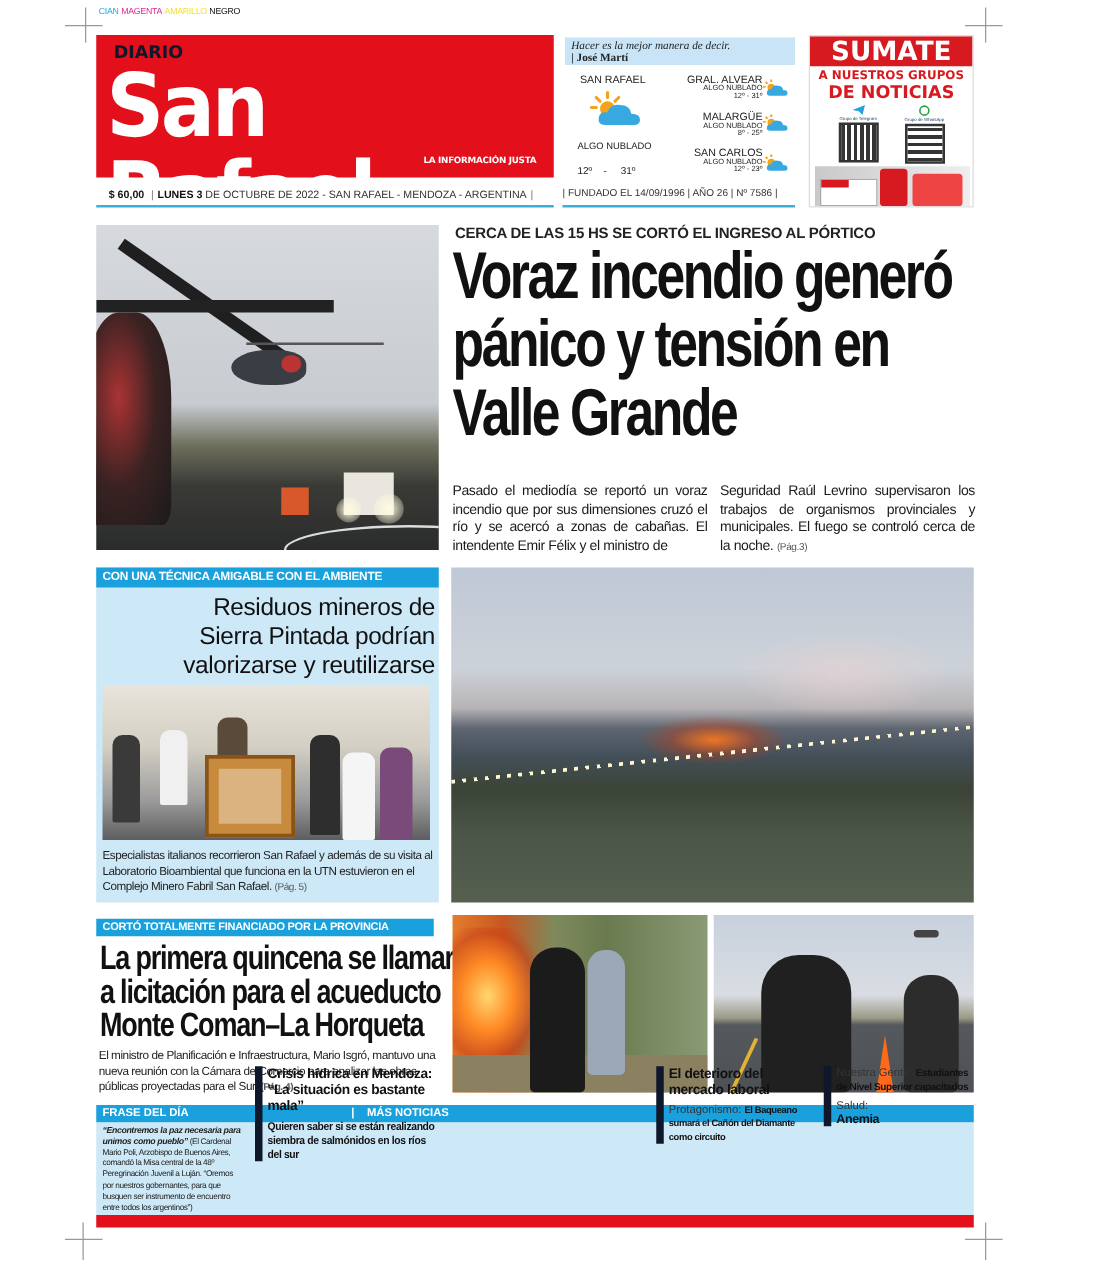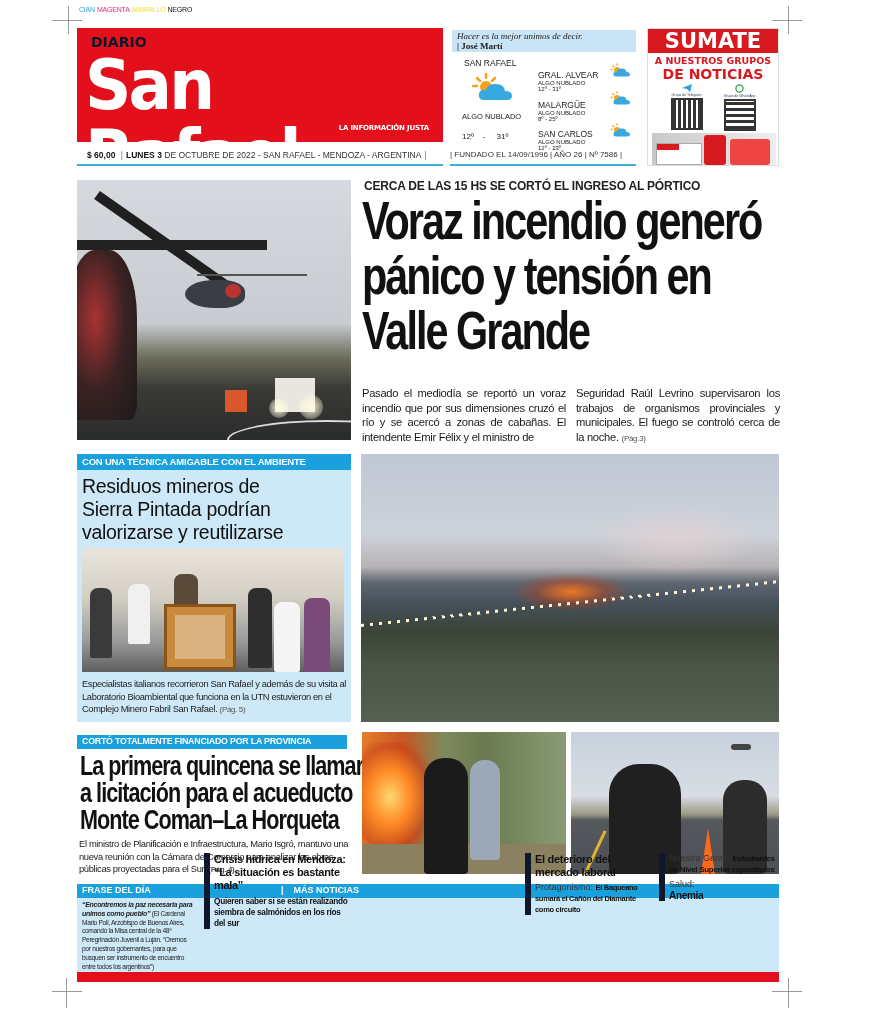--- a/index.html
+++ b/index.html
@@ -28,21 +28,21 @@
 
   
   .quote-box { left: 452px; top: 30px; width: 184px; height: 22px; background: #c8e4f6; padding: 1px 5px; font-family: "Liberation Serif", serif; font-size: 9px; line-height: 10px; color: #222; }
   .quote-box i { display: block; }
   .quote-box b { display: block; }
   .weather { left: 452px; top: 54px; width: 184px; height: 94px; font-size: 8px; color: #222; }
   .weather .main-city { position: absolute; left: 12px; top: 4px; font-size: 8.5px; }
   .weather .main-icon { position: absolute; left: 20px; top: 18px; }
   .weather .main-cond { position: absolute; left: 10px; top: 58px; font-size: 7.5px; }
   .weather .main-temp { position: absolute; left: 10px; top: 78px; font-size: 8px; }
-  .weather .city { position: absolute; left: 86px; width: 72px; text-align: left; margin-top: 12px; }
+  .weather .city { position: absolute; left: 86px; width: 72px; text-align: right; }
   .weather .city .nm { font-size: 8.5px; }
   .weather .city .cd { font-size: 6px; }
   .weather .city .tp { font-size: 6px; }
   .weather .small-icon { position: absolute; left: 158px; }
 
   
   .ad { left: 647px; top: 28px; width: 132px; height: 138px; background: #fff; border: 1px solid #ddd; overflow: hidden; }
   .ad .top { background: #d71920; color: #fff; font-weight: 900; font-size: 21px; text-align: center; height: 24px; line-height: 24px; font-family: "DejaVu Sans", sans-serif; }
   .ad .sub1 { color: #d71920; font-weight: 700; font-size: 9.5px; text-align: center; margin-top: 2px; font-family: "DejaVu Sans", sans-serif; }
   .ad .sub2 { color: #d71920; font-weight: 900; font-size: 14px; text-align: center; font-family: "DejaVu Sans", sans-serif; }
@@ -76,21 +76,21 @@
   
   .kicker-lead { left: 364px; top: 179px; font-size: 12px; font-weight: 600; color: #222; letter-spacing: -0.2px; }
   .headline-lead { left: 362px; top: 193px; width: 420px; font-size: 53px; line-height: 55px; font-weight: 900; color: #111; letter-spacing: -2.5px; font-family: "Liberation Sans", sans-serif; transform: scaleX(0.78); transform-origin: left; white-space: nowrap; }
   .lead-body { left: 362px; top: 386px; width: 418px; display: flex; gap: 10px; font-size: 11.2px; line-height: 14.5px; color: #1a1a1a; font-weight: 500; }
   .lead-body p { flex: 1; text-align: justify; letter-spacing: -0.3px; }
   .lead-body .pg { font-size: 8px; color: #555; font-weight: 400; }
 
   
   .blue-panel { left: 77px; top: 454px; width: 274px; height: 268px; background: #cde8f7; }
   .kicker-blue { left: 77px; top: 454px; width: 274px; height: 16px; background: #1aa0dc; color: #fff; font-size: 9.5px; font-weight: 700; padding: 2px 5px; letter-spacing: -0.2px; }
-  .headline-blue { left: 82px; top: 475px; width: 266px; font-size: 19.5px; line-height: 23px; color: #111; font-weight: 500; letter-spacing: -0.3px; }
+  .headline-blue { left: 82px; top: 475px; width: 266px; font-size: 19.5px; line-height: 23px; color: #111; font-weight: 500; letter-spacing: -0.3px; text-align: right; }
   .photo-lab { left: 82px; top: 548px; width: 262px; height: 124px; background: linear-gradient(180deg, #e8e4dc 0%, #d3cfc3 40%, #9a9a9b 75%, #5e5e60 100%); overflow: hidden; }
   .photo-lab .case { position: absolute; left: 82px; top: 56px; width: 72px; height: 66px; background: #c88a3c; border: 3px solid #8a5419; }
   .photo-lab .case::before { content: ""; position: absolute; inset: 8px; background: rgba(255,255,255,0.35); }
   .photo-lab .p { position: absolute; border-radius: 8px 8px 2px 2px; }
   .caption-blue { left: 82px; top: 678px; width: 266px; font-size: 9.3px; line-height: 12.5px; color: #222; letter-spacing: -0.35px; }
   .caption-blue .pg { font-size: 8px; color: #555; }
 
   
   .photo-fire { left: 361px; top: 454px; width: 418px; height: 268px; background:
       linear-gradient(180deg, #bfc8d6 0%, #cdd2d9 30%, #b7b3b6 42%, #5e6670 48%, #44505a 56%, #3b4437 66%, #4b5548 80%, #556050 100%); overflow: hidden; }
@@ -156,21 +156,21 @@
   <b>$ 60,00</b>
   <span class="sep">|</span><b>LUNES 3</b>
   <span>DE OCTUBRE DE 2022 - SAN RAFAEL - MENDOZA -   ARGENTINA</span><span class="sep">|</span>
 </div>
 
 <div class="abs foundline">
   <span class="sep">|</span> <span>FUNDADO EL 14/09/1996</span> <span class="sep">|</span> <span>AÑO 26</span> <span class="sep">|</span> <span>Nº 7586</span> <span class="sep">|</span>
 </div>
 
 <div class="abs quote-box">
-  <i>Hacer es la mejor unimos de decir.</i>
+  <i>Hacer es la mejor manera de decir.</i>
   <b>| José Martí</b>
 </div>
 
 <div class="abs weather">
   <div class="main-city">SAN RAFAEL</div>
   <div class="main-icon">
     <svg width="44" height="30" viewBox="0 0 44 30">
       <g stroke="#f3a21b" stroke-width="2.5" stroke-linecap="round">
         <line x1="14" y1="2" x2="14" y2="6"></line>
           <line x1="5" y1="6" x2="8" y2="9"></line>

